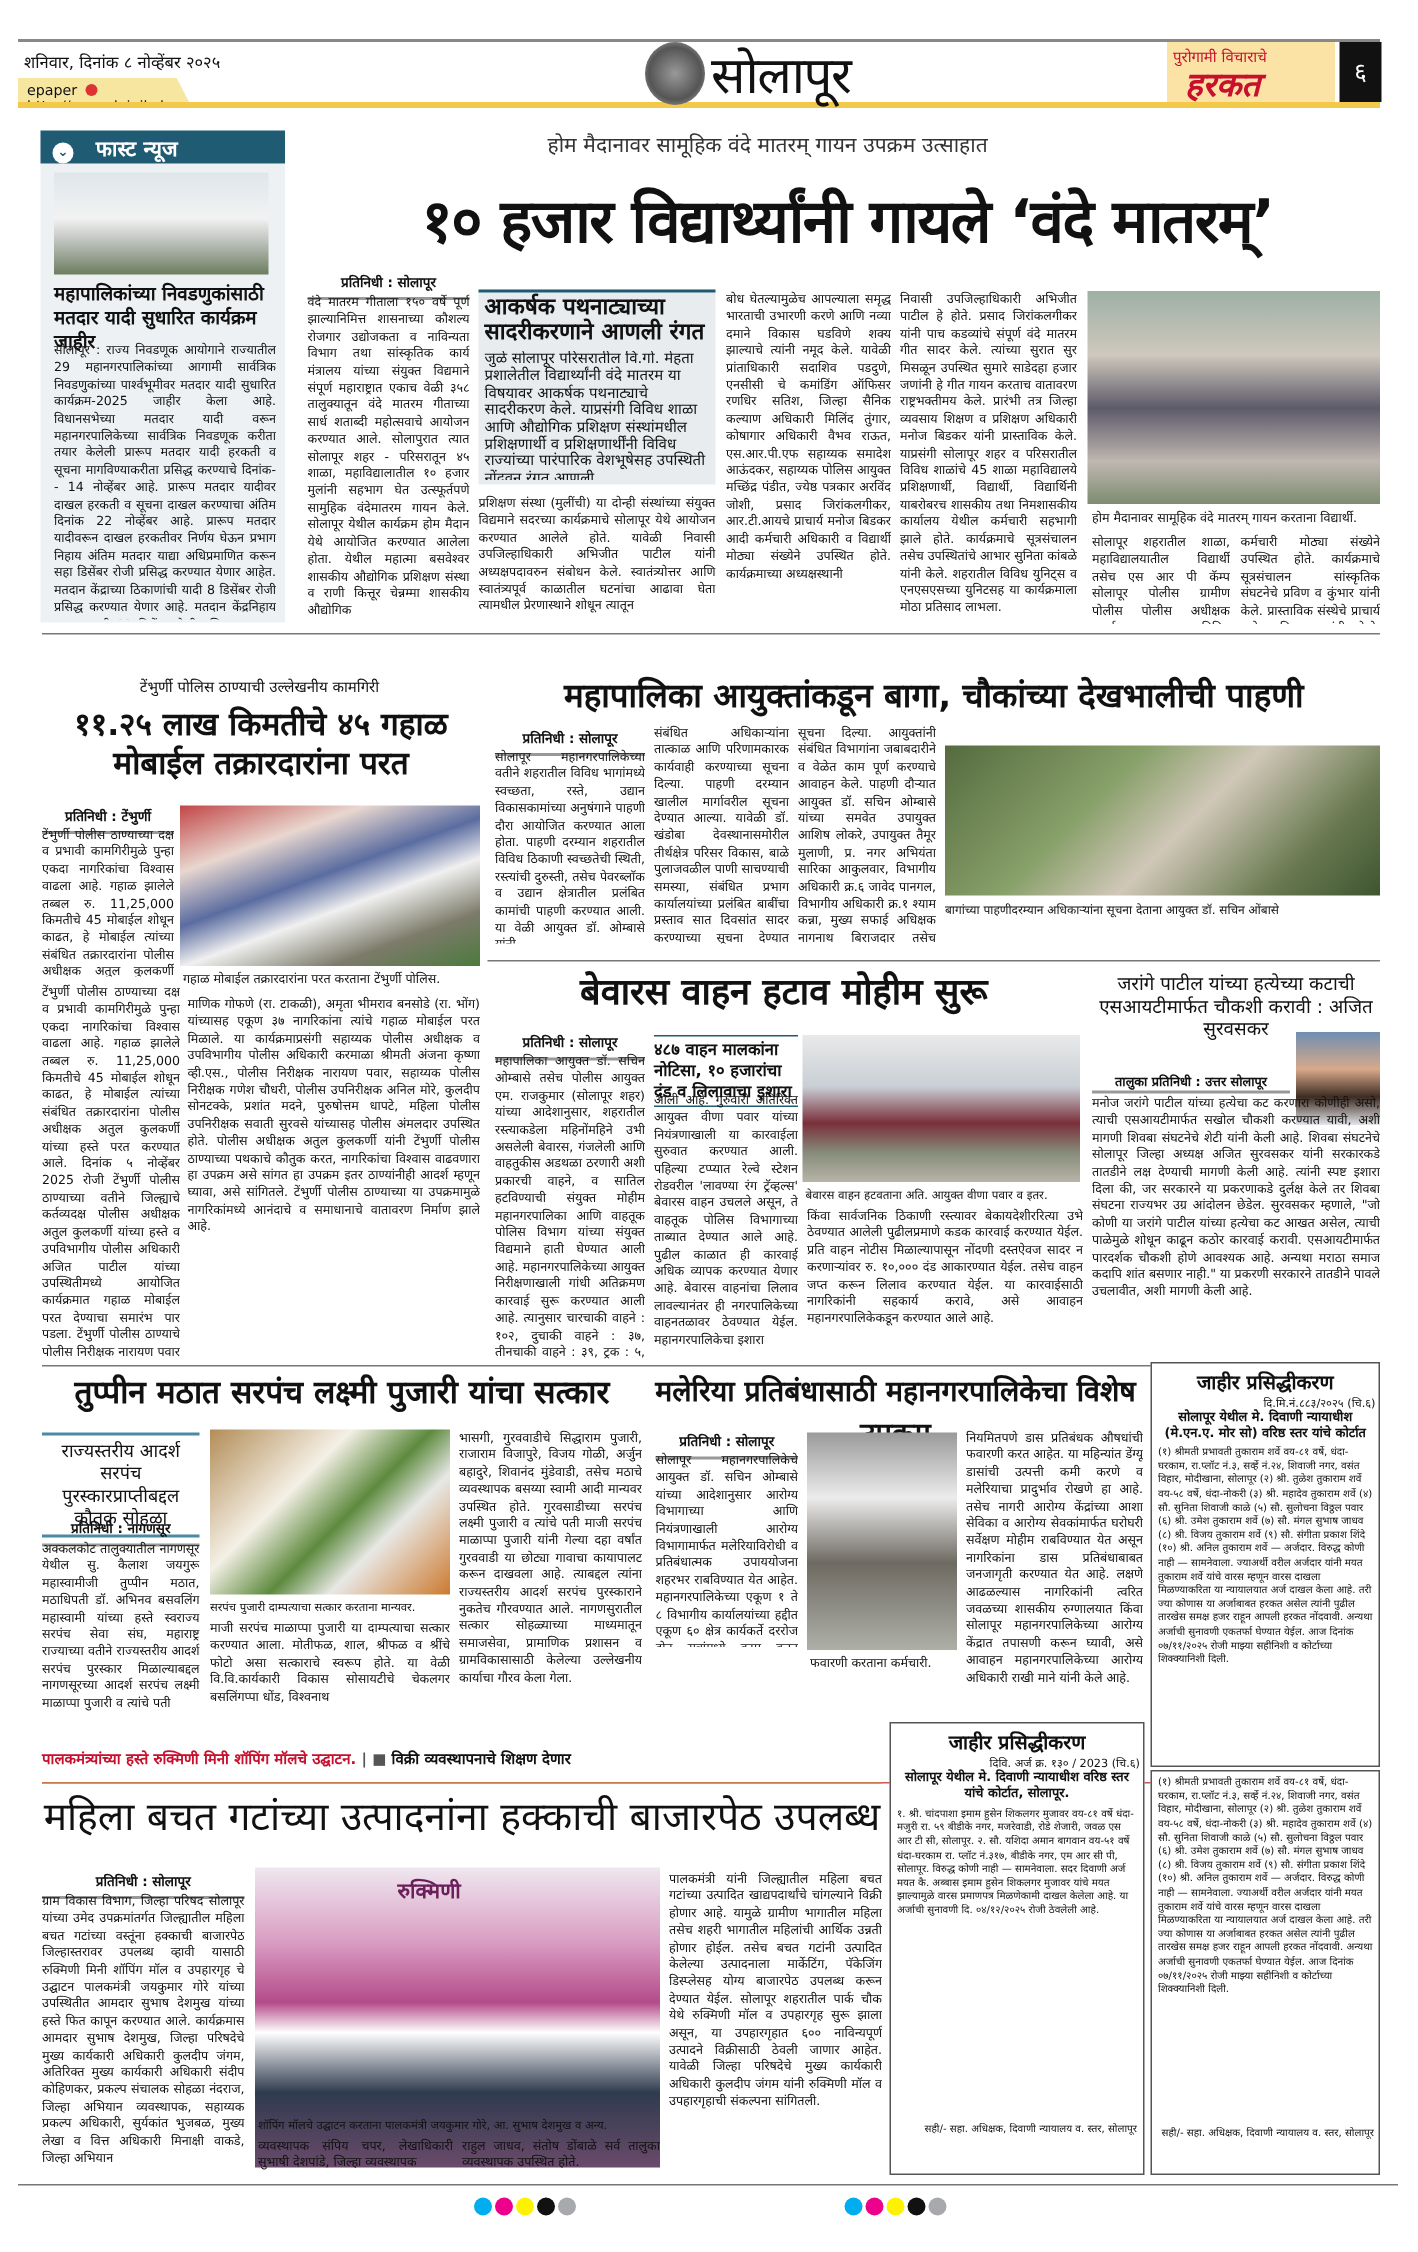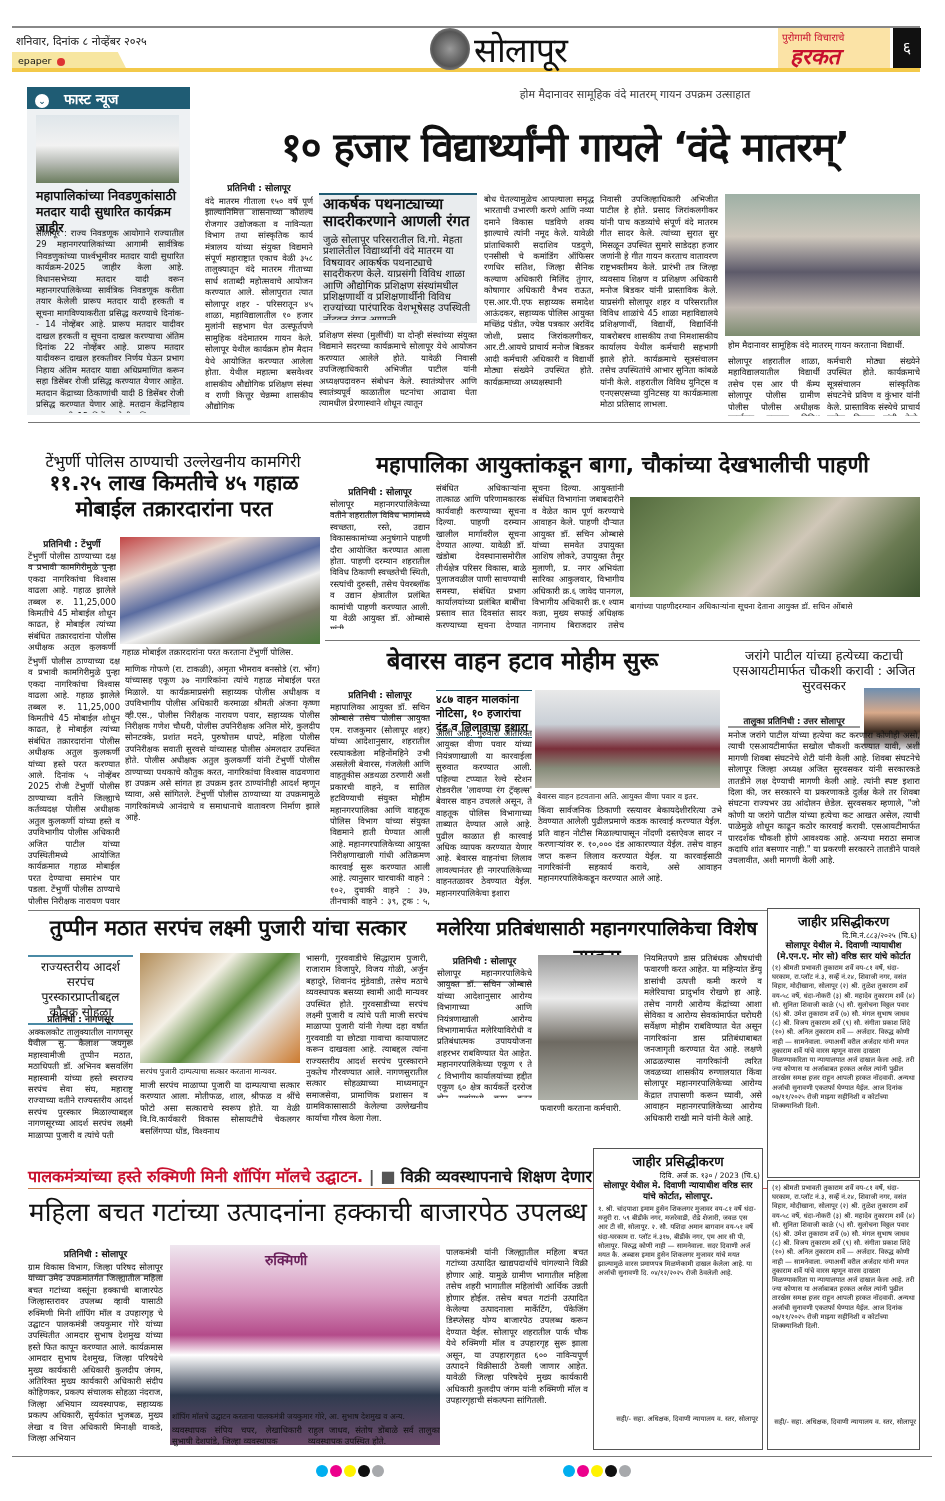--- a/index.html
+++ b/index.html
@@ -15,23 +15,23 @@
 .hdr-brand{left:778px;top:28px;width:112px;height:40px;background:#fbe3a6}
 .hdr-brand-tag{left:782px;top:30px;font-size:10px;color:#c8102e}
 .hdr-brand-name{left:790px;top:40px;font-size:22px;font-weight:bold;font-style:italic;color:#c8102e}
 .hdr-page{left:893px;top:28px;width:28px;height:40px;background:#111;color:#fff;font-size:16px;text-align:center;padding-top:8px}
 .fast-head{left:27px;top:87px;width:163px;height:22px;background:#1f5c74;color:#fff;font-size:14px;font-weight:bold;padding:2px 8px}
 .fast-head .chev{display:inline-block;width:14px;height:14px;border-radius:50%;background:#fff;color:#1f5c74;font-size:9px;text-align:center;line-height:14px;margin-right:10px}
 .fast-box{left:27px;top:109px;width:163px;height:306px;background:#eef1f3}
 .fast-img{left:36px;top:115px;width:143px;height:68px;background:linear-gradient(180deg,#dfe6ea 0%,#f2f2f2 45%,#b8bcb6 70%,#6c7d5f 100%)}
 .fast-title{left:36px;top:188px;width:150px;font-size:12.5px;font-weight:bold;line-height:16px}
 .fast-body{left:36px;top:228px;width:148px;font-size:8.6px;line-height:11.4px;text-align:justify}
-.kicker{left:365px;top:86px;width:540px;font-size:11px;text-align:center;color:#333}
+.kicker{left:365px;top:86px;width:540px;font-size:14px;text-align:left;color:#333}
 .headline-main{left:205px;top:118px;width:720px;font-size:40px;font-weight:bold;text-align:center;letter-spacing:-1px}
-.byline{font-size:9px;font-weight:bold;text-align:center;border-bottom:2px solid #999;padding-bottom:14px}
+.byline{font-size:9px;font-weight:bold;text-align:center;border-bottom:2px solid #999;padding-bottom:4px}
 .col{font-size:8.4px;line-height:11.4px;text-align:justify}
 .box-gray{left:319px;top:193px;width:158px;height:130px;background:#e9ecee;border-top:2px solid #1f5c74}
 .box-title{left:323px;top:196px;width:152px;font-size:15px;font-weight:bold;line-height:17px}
 .box-text{left:323px;top:234px;width:152px;font-size:10px;line-height:11.4px}
 .img-a{left:725px;top:194px;width:195px;height:142px;background:linear-gradient(180deg,#9eb0a5 0%,#cfc8bd 30%,#5d5a6a 55%,#bfb7b0 80%,#7d8c70 100%)}
 .cap{font-size:8.4px;line-height:11px}
 .rule{background:#777;height:1px}
 .hl2{font-size:24px;font-weight:bold;text-align:center;line-height:28px}
 .img-police{left:120px;top:537px;width:200px;height:107px;background:linear-gradient(160deg,#c24646 0%,#e8d7cf 25%,#5a6ca0 45%,#f0f0f0 60%,#7c7b6a 80%,#4c7a3d 100%)}
 .img-garden{left:630px;top:497px;width:290px;height:100px;background:linear-gradient(135deg,#556b3f 0%,#88a06a 35%,#d0c7b8 55%,#6a7a52 80%,#3e5530 100%)}
@@ -85,21 +85,21 @@
 <div class="abs box-text" style="height:86px;overflow:hidden">जुळे सोलापूर परिसरातील वि.गो. मेहता प्रशालेतील विद्यार्थ्यांनी वंदे मातरम या विषयावर आकर्षक पथनाट्याचे सादरीकरण केले. याप्रसंगी विविध शाळा आणि औद्योगिक प्रशिक्षण संस्थांमधील प्रशिक्षणार्थी व प्रशिक्षणार्थींनी विविध राज्यांच्या पारंपारिक वेशभूषेसह उपस्थिती नोंदवून रंगत आणली.</div>
 <div class="abs col" style="left:319px;top:330px;width:158px;height:88px;overflow:hidden">प्रशिक्षण संस्था (मुलींची) या दोन्ही संस्थांच्या संयुक्त विद्यमाने सदरच्या कार्यक्रमाचे सोलापूर येथे आयोजन करण्यात आलेले होते. यावेळी निवासी उपजिल्हाधिकारी अभिजीत पाटील यांनी अध्यक्षपदावरुन संबोधन केले. स्वातंत्र्योत्तर आणि स्वातंत्र्यपूर्व काळातील घटनांचा आढावा घेता त्यामधील प्रेरणास्थाने शोधून त्यातून</div>
 <div class="abs col" style="left:484px;top:194px;width:110px;height:224px;overflow:hidden">बोध घेतल्यामुळेच आपल्याला समृद्ध भारताची उभारणी करणे आणि नव्या दमाने विकास घडविणे शक्य झाल्याचे त्यांनी नमूद केले. यावेळी प्रांताधिकारी सदाशिव पडदुणे, एनसीसी चे कमांडिंग ऑफिसर रणधिर सतिश, जिल्हा सैनिक कल्याण अधिकारी मिलिंद तुंगार, कोषागार अधिकारी वैभव राऊत, एस.आर.पी.एफ सहाय्यक समादेश आऊंदकर, सहाय्यक पोलिस आयुक्त मच्छिंद्र पंडीत, ज्येष्ठ पत्रकार अरविंद जोशी, प्रसाद जिरांकलगीकर, आर.टी.आयचे प्राचार्य मनोज बिडकर आदी कर्मचारी अधिकारी व विद्यार्थी मोठ्या संख्येने उपस्थित होते. कार्यक्रमाच्या अध्यक्षस्थानी</div>
 <div class="abs col" style="left:600px;top:194px;width:118px;height:224px;overflow:hidden">निवासी उपजिल्हाधिकारी अभिजीत पाटील हे होते. प्रसाद जिरांकलगीकर यांनी पाच कडव्यांचे संपूर्ण वंदे मातरम गीत सादर केले. त्यांच्या सुरात सुर मिसळून उपस्थित सुमारे साडेदहा हजार जणांनी हे गीत गायन करताच वातावरण राष्ट्रभक्तीमय केले. प्रारंभी तत्र जिल्हा व्यवसाय शिक्षण व प्रशिक्षण अधिकारी मनोज बिडकर यांनी प्रास्ताविक केले. याप्रसंगी सोलापूर शहर व परिसरातील विविध शाळांचे 45 शाळा महाविद्यालये प्रशिक्षणार्थी, विद्यार्थी, विद्यार्थिनी याबरोबरच शासकीय तथा निमशासकीय कार्यालय येथील कर्मचारी सहभागी झाले होते. कार्यक्रमाचे सूत्रसंचालन तसेच उपस्थितांचे आभार सुनिता कांबळे यांनी केले. शहरातील विविध युनिट्स व एनएसएसच्या युनिटसह या कार्यक्रमाला मोठा प्रतिसाद लाभला.</div>
 <div class="abs img-a"></div>
 <div class="abs cap" style="left:728px;top:340px;width:195px">होम मैदानावर सामूहिक वंदे मातरम् गायन करताना विद्यार्थी.</div>
 <div class="abs col" style="left:728px;top:356px;width:92px;height:60px;overflow:hidden">सोलापूर शहरातील शाळा, महाविद्यालयातील विद्यार्थी तसेच एस आर पी कॅम्प सोलापूर पोलीस ग्रामीण पोलीस पोलीस अधीक्षक कार्यालय वाहतूक विविध शासकीय कार्यालयातील अधिकारी,</div>
 <div class="abs col" style="left:827px;top:356px;width:93px;height:60px;overflow:hidden">कर्मचारी मोठ्या संख्येने उपस्थित होते. कार्यक्रमाचे सूत्रसंचालन सांस्कृतिक संघटनेचे प्रविण व कुंभार यांनी केले. प्रास्ताविक संस्थेचे प्राचार्य मनोज बिडकर यांनी केले. सूर्यकांत झणझणे यांनी आभार मानले.</div>
 <div class="abs rule" style="left:28px;top:422px;width:892px"></div>
 
-<div class="abs" style="left:28px;top:450px;width:290px;font-size:16px;text-align:center">टेंभुर्णी पोलिस ठाण्याची उल्लेखनीय कामगिरी</div>
+<div class="abs" style="left:28px;top:450px;width:290px;font-size:10px;text-align:center">टेंभुर्णी पोलिस ठाण्याची उल्लेखनीय कामगिरी</div>
 <div class="abs hl2" style="left:28px;top:470px;width:292px;font-size:21px;line-height:26px">११.२५ लाख किमतीचे ४५ गहाळ मोबाईल तक्रारदारांना परत</div>
 <div class="abs byline" style="left:28px;top:537px;width:88px">प्रतिनिधी : टेंभुर्णी</div>
 <div class="abs col" style="left:28px;top:551px;width:88px;height:100px;overflow:hidden">टेंभुर्णी पोलीस ठाण्याच्या दक्ष व प्रभावी कामगिरीमुळे पुन्हा एकदा नागरिकांचा विश्वास वाढला आहे. गहाळ झालेले तब्बल रु. 11,25,000 किमतीचे 45 मोबाईल शोधून काढत, हे मोबाईल त्यांच्या संबंधित तक्रारदारांना पोलीस अधीक्षक अतुल कुलकर्णी यांच्या हस्ते परत करण्यात आले. दिनांक ५ नोव्हेंबर 2025 रोजी टेंभुर्णी पोलीस ठाण्याच्या वतीने जिल्ह्याचे कर्तव्यदक्ष पोलीस अधीक्षक अतुल कुलकर्णी यांच्या हस्ते व उपविभागीय पोलीस अधिकारी अजित पाटील यांच्या उपस्थितीमध्ये आयोजित कार्यक्रमात गहाळ मोबाईल परत देण्याचा समारंभ पार पडला. टेंभुर्णी पोलीस ठाण्याचे पोलीस निरीक्षक नारायण पवार यांच्या मार्गदर्शनाखाली पोलीस जमादार आणि इतर पोलिस अंमलदारांनी विशेष पथक तयार करून सीईआयआर पोर्टलच्या मदतीने हे मोबाईल शोधून काढले. यावेळी सन्मानित तक्रारदार राजाराम रामभाऊ पवार (रा. टेंभुर्णी), शंकर नवले (रा. पिंपळनेर), दादासाहेब मोहिते (रा. अकोले), रणजीत पाटील (रा. कुर्डू), विजय माने (रा. बेंबळे), किरण गायकवाड (रा. टेंभुर्णी), विश्वास शिंदे (रा. टेंभुर्णी), गणेश वाघमारे (रा. टेंभुर्णी) इत्यादींना मोबाईल देण्यात आले.</div>
 <div class="abs img-police"></div>
 <div class="abs cap" style="left:122px;top:647px;width:200px">गहाळ मोबाईल तक्रारदारांना परत करताना टेंभुर्णी पोलिस.</div>
 <div class="abs col" style="left:28px;top:656px;width:92px;height:250px;overflow:hidden">टेंभुर्णी पोलीस ठाण्याच्या दक्ष व प्रभावी कामगिरीमुळे पुन्हा एकदा नागरिकांचा विश्वास वाढला आहे. गहाळ झालेले तब्बल रु. 11,25,000 किमतीचे 45 मोबाईल शोधून काढत, हे मोबाईल त्यांच्या संबंधित तक्रारदारांना पोलीस अधीक्षक अतुल कुलकर्णी यांच्या हस्ते परत करण्यात आले. दिनांक ५ नोव्हेंबर 2025 रोजी टेंभुर्णी पोलीस ठाण्याच्या वतीने जिल्ह्याचे कर्तव्यदक्ष पोलीस अधीक्षक अतुल कुलकर्णी यांच्या हस्ते व उपविभागीय पोलीस अधिकारी अजित पाटील यांच्या उपस्थितीमध्ये आयोजित कार्यक्रमात गहाळ मोबाईल परत देण्याचा समारंभ पार पडला. टेंभुर्णी पोलीस ठाण्याचे पोलीस निरीक्षक नारायण पवार यांच्या मार्गदर्शनाखाली पोलीस जमादार आणि इतर पोलिस अंमलदारांनी विशेष पथक तयार करून सीईआयआर पोर्टलच्या मदतीने हे मोबाईल शोधून काढले. यावेळी सन्मानित तक्रारदार राजाराम रामभाऊ पवार (रा. टेंभुर्णी), शंकर नवले (रा. पिंपळनेर), दादासाहेब मोहिते (रा. अकोले), रणजीत पाटील (रा. कुर्डू), विजय माने (रा. बेंबळे), किरण गायकवाड (रा. टेंभुर्णी), विश्वास शिंदे (रा. टेंभुर्णी), गणेश वाघमारे (रा. टेंभुर्णी) इत्यादींना मोबाईल देण्यात आले.</div>
 <div class="abs col" style="left:125px;top:664px;width:195px;height:242px;overflow:hidden">माणिक गोफणे (रा. टाकळी), अमृता भीमराव बनसोडे (रा. भोंग) यांच्यासह एकूण ३७ नागरिकांना त्यांचे गहाळ मोबाईल परत मिळाले. या कार्यक्रमाप्रसंगी सहाय्यक पोलीस अधीक्षक व उपविभागीय पोलीस अधिकारी करमाळा श्रीमती अंजना कृष्णा व्ही.एस., पोलीस निरीक्षक नारायण पवार, सहाय्यक पोलीस निरीक्षक गणेश चौधरी, पोलीस उपनिरीक्षक अनिल मोरे, कुलदीप सोनटक्के, प्रशांत मदने, पुरुषोत्तम धापटे, महिला पोलीस उपनिरीक्षक सवाती सुरवसे यांच्यासह पोलीस अंमलदार उपस्थित होते. पोलीस अधीक्षक अतुल कुलकर्णी यांनी टेंभुर्णी पोलीस ठाण्याच्या पथकाचे कौतुक करत, नागरिकांचा विश्वास वाढवणारा हा उपक्रम असे सांगत हा उपक्रम इतर ठाण्यांनीही आदर्श म्हणून घ्यावा, असे सांगितले. टेंभुर्णी पोलीस ठाण्याच्या या उपक्रमामुळे नागरिकांमध्ये आनंदाचे व समाधानाचे वातावरण निर्माण झाले आहे.</div>
 
 <div class="abs hl2" style="left:325px;top:451px;width:595px;font-size:22px">महापालिका आयुक्तांकडून बागा, चौकांच्या देखभालीची पाहणी</div>
 <div class="abs byline" style="left:330px;top:485px;width:100px">प्रतिनिधी : सोलापूर</div>
@@ -141,21 +141,21 @@
 <div class="abs cap" style="left:540px;top:1103px;width:100px">फवारणी करताना कर्मचारी.</div>
 <div class="abs col" style="left:644px;top:953px;width:118px;height:205px;overflow:hidden">नियमितपणे डास प्रतिबंधक औषधांची फवारणी करत आहेत. या महिन्यांत डेंग्यू डासांची उत्पत्ती कमी करणे व मलेरियाचा प्रादुर्भाव रोखणे हा आहे. तसेच नागरी आरोग्य केंद्रांच्या आशा सेविका व आरोग्य सेवकांमार्फत घरोघरी सर्वेक्षण मोहीम राबविण्यात येत असून नागरिकांना डास प्रतिबंधाबाबत जनजागृती करण्यात येत आहे. लक्षणे आढळल्यास नागरिकांनी त्वरित जवळच्या शासकीय रुग्णालयात किंवा सोलापूर महानगरपालिकेच्या आरोग्य केंद्रात तपासणी करून घ्यावी, असे आवाहन महानगरपालिकेच्या आरोग्य अधिकारी राखी माने यांनी केले आहे.</div>
 
 <div class="abs notice" style="left:767px;top:908px;width:153px;height:270px"></div>
 <div class="abs notice-title" style="left:770px;top:912px;width:147px">जाहीर प्रसिद्धीकरण</div>
 <div class="abs notice-sub" style="left:770px;top:930px;width:147px">दि.मि.नं.८८३/२०२५ (चि.६)</div>
 <div class="abs notice-court" style="left:770px;top:940px;width:147px">सोलापूर येथील मे. दिवाणी न्यायाधीश (मे.एन.ए. मोर सो) वरिष्ठ स्तर यांचे कोर्टात</div>
 <div class="abs notice-body" style="left:772px;top:964px;width:144px;height:210px;overflow:hidden">(१) श्रीमती प्रभावती तुकाराम शर्वे वय-८१ वर्षे, धंदा-घरकाम, रा.प्लॉट नं.३, सर्व्हे नं.२४, शिवाजी नगर, वसंत विहार, मोदीखाना, सोलापूर (२) श्री. तुळेश तुकाराम शर्वे वय-५८ वर्षे, धंदा-नोकरी (३) श्री. महादेव तुकाराम शर्वे (४) सौ. सुनिता शिवाजी काळे (५) सौ. सुलोचना विठ्ठल पवार (६) श्री. उमेश तुकाराम शर्वे (७) सौ. मंगल सुभाष जाधव (८) श्री. विजय तुकाराम शर्वे (९) सौ. संगीता प्रकाश शिंदे (१०) श्री. अनिल तुकाराम शर्वे — अर्जदार. विरुद्ध कोणी नाही — सामनेवाला. ज्याअर्थी वरील अर्जदार यांनी मयत तुकाराम शर्वे यांचे वारस म्हणून वारस दाखला मिळण्याकरिता या न्यायालयात अर्ज दाखल केला आहे. तरी ज्या कोणास या अर्जाबाबत हरकत असेल त्यांनी पुढील तारखेस समक्ष हजर राहून आपली हरकत नोंदवावी. अन्यथा अर्जाची सुनावणी एकतर्फा घेण्यात येईल. आज दिनांक ०७/११/२०२५ रोजी माझ्या सहीनिशी व कोर्टाच्या शिक्क्यानिशी दिली.</div>
 
 <div class="abs banner" style="height:0"></div>
-<div class="abs" style="left:28px;top:1165px;width:740px;font-size:16px;font-weight:bold">
+<div class="abs" style="left:28px;top:1165px;width:740px;font-size:10px;font-weight:bold">
   <span style="color:#c8102e">पालकमंत्र्यांच्या हस्ते रुक्मिणी मिनी शॉपिंग मॉलचे उद्घाटन.</span>
   <span style="color:#555"> | ■ </span>
   <span>विक्री व्यवस्थापनाचे शिक्षण देणार</span>
 </div>
 <div class="abs rule" style="left:28px;top:1188px;width:560px;background:#c97a4b"></div>
 
 <div class="abs hl2" style="left:28px;top:1196px;width:560px;font-size:26px;line-height:32px;font-weight:normal">महिला बचत गटांच्या उत्पादनांना हक्काची बाजारपेठ उपलब्ध</div>
 <div class="abs byline" style="left:28px;top:1247px;width:135px">प्रतिनिधी : सोलापूर</div>
 <div class="abs col" style="left:28px;top:1262px;width:135px;height:190px;overflow:hidden">ग्राम विकास विभाग, जिल्हा परिषद सोलापूर यांच्या उमेद उपक्रमांतर्गत जिल्ह्यातील महिला बचत गटांच्या वस्तूंना हक्काची बाजारपेठ जिल्हास्तरावर उपलब्ध व्हावी यासाठी रुक्मिणी मिनी शॉपिंग मॉल व उपहारगृह चे उद्घाटन पालकमंत्री जयकुमार गोरे यांच्या उपस्थितीत आमदार सुभाष देशमुख यांच्या हस्ते फित कापून करण्यात आले. कार्यक्रमास आमदार सुभाष देशमुख, जिल्हा परिषदेचे मुख्य कार्यकारी अधिकारी कुलदीप जंगम, अतिरिक्त मुख्य कार्यकारी अधिकारी संदीप कोहिणकर, प्रकल्प संचालक सोहळा नंदराज, जिल्हा अभियान व्यवस्थापक, सहाय्यक प्रकल्प अधिकारी, सुर्यकांत भुजबळ, मुख्य लेखा व वित्त अधिकारी मिनाक्षी वाकडे, जिल्हा अभियान</div>
 <div class="abs img-store"></div>

